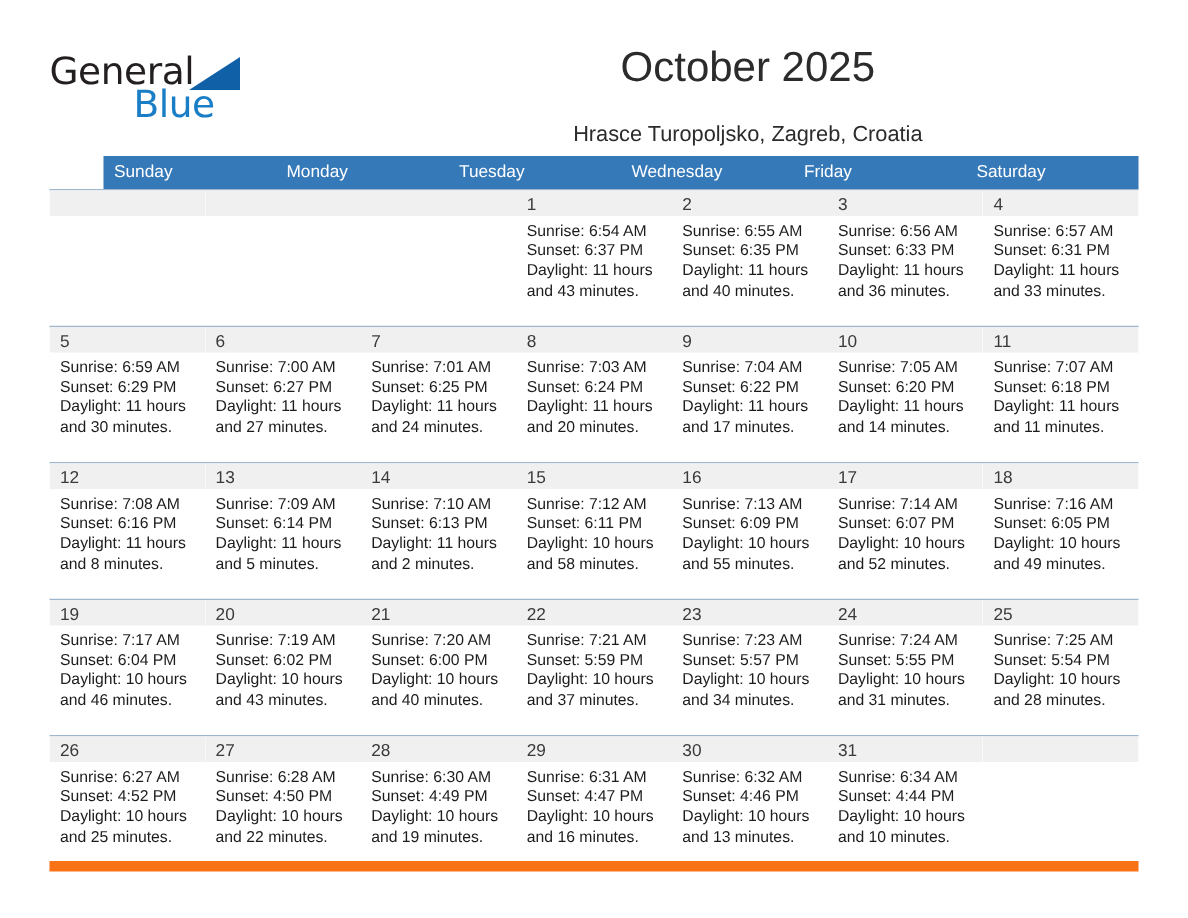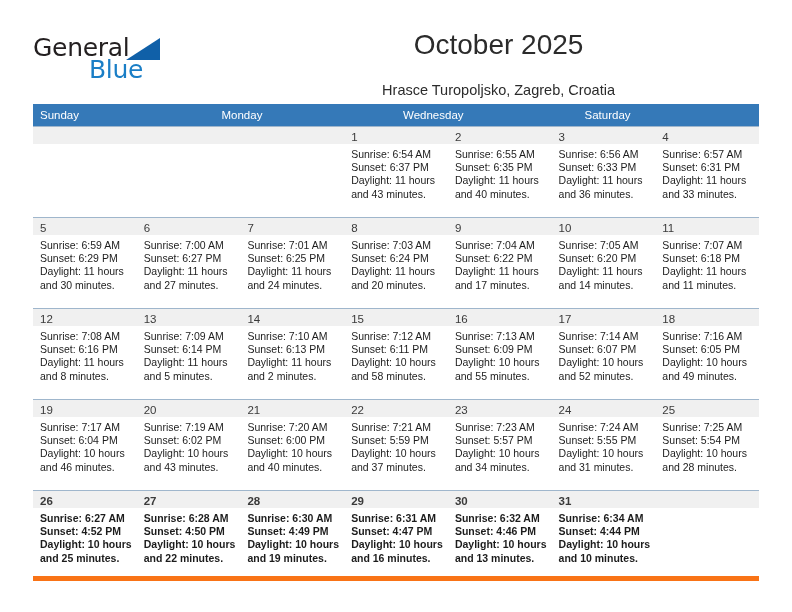--- a/index.html
+++ b/index.html
@@ -91,39 +91,40 @@
   .calendar {
     position: absolute;
     left: 33px;
     top: 104px;
     width: 726px;
   }
   .dow-row {
     display: flex;
     background: #3579b8;
     height: 22px;
+    margin-left: 36px;
   }
   .dow {
     flex: 1 1 0;
     color: #ffffff;
     font-size: 11.5px;
     line-height: 22px;
     padding-left: 7px;
     box-sizing: border-box;
     overflow: hidden;
     white-space: nowrap;
   }
 
   .week {
     display: flex;
     border-top: 1px solid #9fb6cc;
     height: 91px;
     box-sizing: border-box;
   }
-  .week:last-child { border-bottom: 5px solid #f97316; font-weight: bold; }
+  .week:last-child { border-bottom: 7px solid #f97316; }
 
   .cell {
     flex: 1 1 0;
     box-sizing: border-box;
     background: #ffffff;
     position: relative;
     overflow: hidden;
   }
   .cell .daynum-band {
     height: 17px;
@@ -161,21 +162,23 @@
     <div class="title-block">
       <div class="cal-title">October 2025</div>
       <div class="cal-subtitle">Hrasce Turopoljsko, Zagreb, Croatia</div>
     </div>
   </div>
 
   <div class="calendar">
     <div class="dow-row">
       <div class="dow">Sunday</div>
       <div class="dow">Monday</div>
+      <div class="dow">Tuesday</div>
       <div class="dow">Wednesday</div>
+      <div class="dow">Friday</div>
       <div class="dow">Saturday</div>
     </div>
     <div id="weeks-container">
         <div class="week">
           <div class="cell empty">
             <div class="daynum-band"><span class="daynum"></span></div>
             <div class="cell-body"></div>
           </div>
           <div class="cell empty">
             <div class="daynum-band"><span class="daynum"></span></div>

